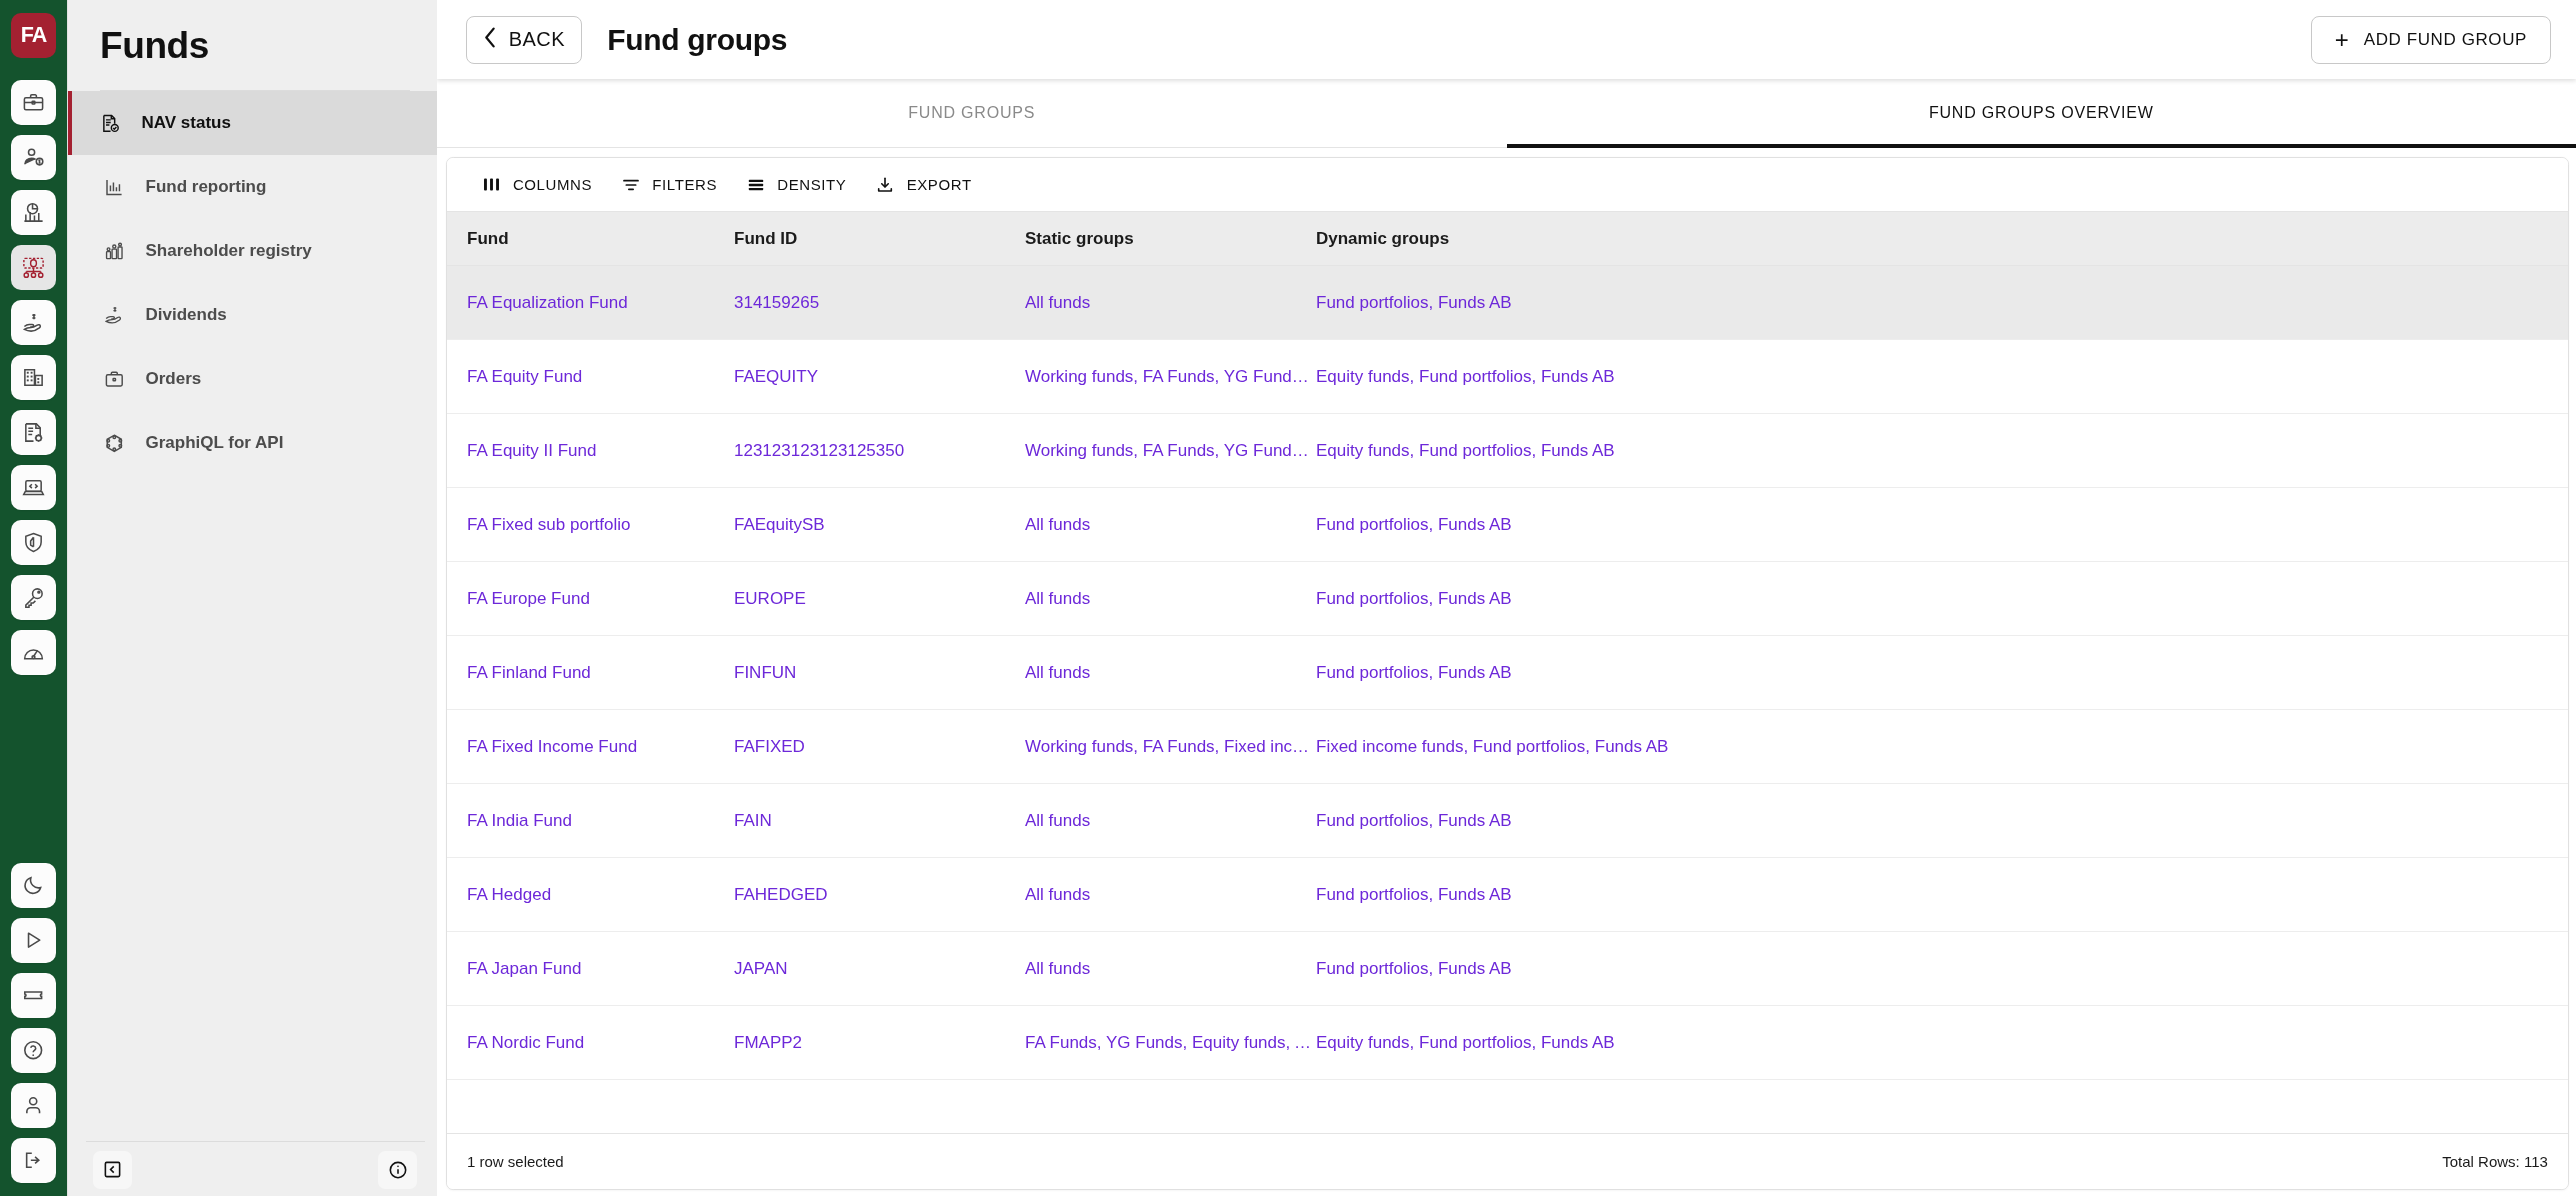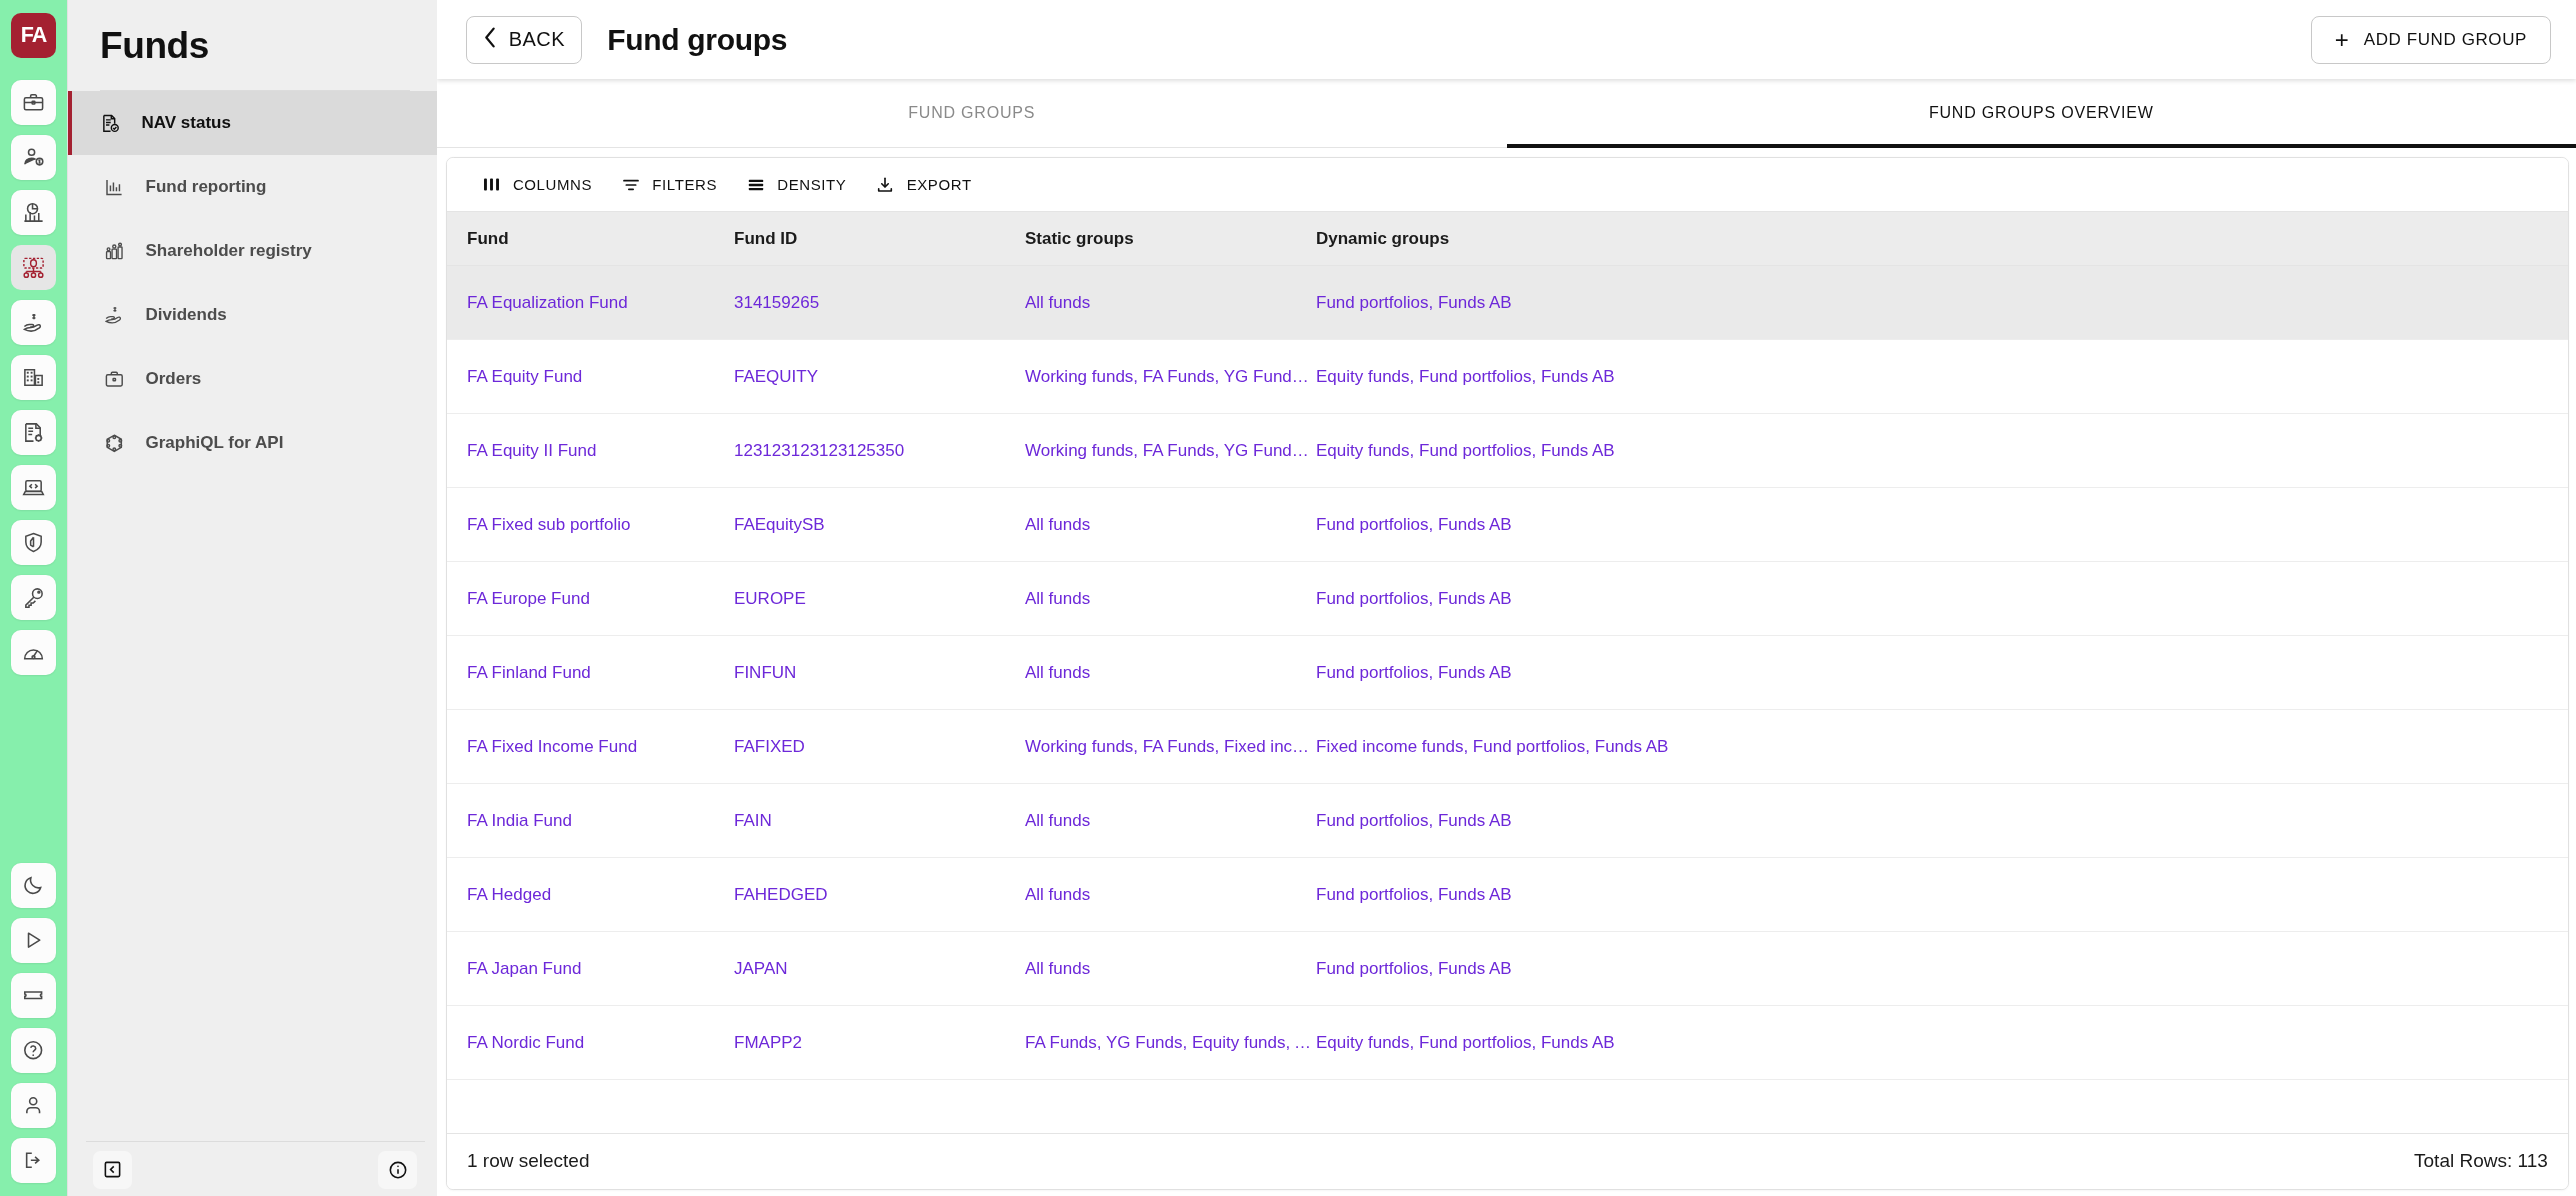--- a/index.html
+++ b/index.html
@@ -12,21 +12,21 @@
   #app {
     position: relative;
     width: 2576px; height: 1197px;
     display: flex;
   }
 
   
   .rail {
     width: 68px;
     flex: 0 0 68px;
-    background: #86efac;
+    background: #14532d;
     border-right: 0.9px solid #e2e2e2;
     display: flex;
     flex-direction: column;
     align-items: center;
     position: relative;
     z-index: 5;
   }
   .rail-logo {
     width: 45px; height: 45px;
     margin-top: 12.5px;
@@ -249,21 +249,21 @@
     text-overflow: ellipsis;
   }
   .grid-foot {
     height: 56px;
     flex: 0 0 56px;
     display: flex; align-items: center;
     justify-content: space-between;
     padding: 0 20px;
     background: #fff;
     border-top: 0.9px solid #e4e4e4;
-    font-size: 19px;
+    font-size: 15px;
     color: #1b1b1b;
   }
 </style>
 </head>
 <body>
 
 <div id="app">
 
   <div class="rail">
     <div class="rail-logo">FA</div>

